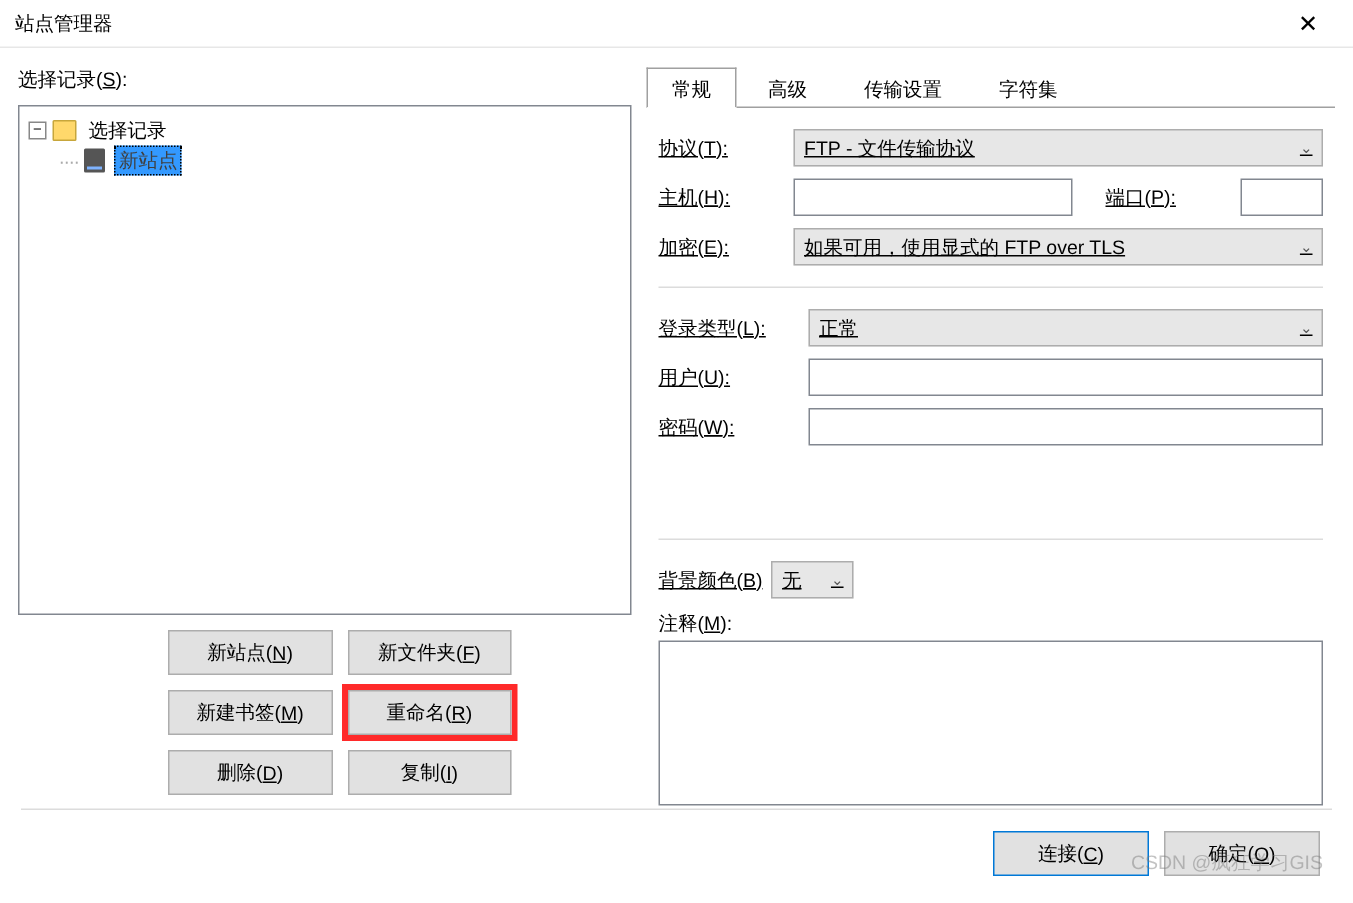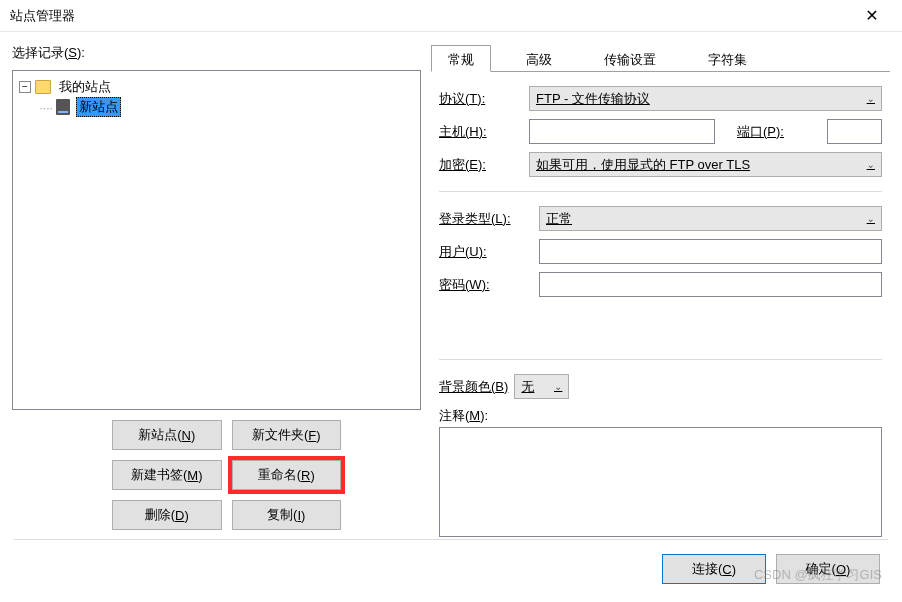--- a/index.html
+++ b/index.html
@@ -12,27 +12,27 @@
     .left-label { margin-bottom: 8px; }
     .tree-box { border: 1px solid #828790; background: #fff; flex: 1; padding: 6px; overflow: auto; }
     .tree-row { display: flex; align-items: center; height: 20px; gap: 2px; white-space: nowrap; }
     .tree-children { padding-left: 20px; }
     .expander { width: 12px; height: 12px; border: 1px solid #888; display: flex; align-items: center; justify-content: center; font-size: 10px; line-height: 1; cursor: pointer; margin-right: 2px; }
     .dotted-line { color: #aaa; letter-spacing: -1px; margin-right: 2px; }
     .folder-icon { width: 16px; height: 14px; background: #ffd86b; border: 1px solid #c7a63b; border-radius: 1px; margin-right: 4px; display: inline-block; }
     .server-icon { width: 14px; height: 16px; background: #555; border-radius: 1px; margin-right: 4px; display: inline-block; position: relative; }
     .server-icon::after { content: ''; position: absolute; left: 2px; right: 2px; bottom: 2px; height: 2px; background: #7fb3ff; }
     .node-label { padding: 0 2px; }
-    .node-label.selected { background: #3399ff; color: #000000; border: 1px dotted #000; }
+    .node-label.selected { background: #3399ff; color: #404040; border: 1px dotted #000; }
     .btn-grid { margin-top: 10px; padding: 0 80px 0 100px; display: grid; grid-template-columns: 1fr 1fr; gap: 10px; }
     .btn { height: 30px; background: #e1e1e1; border: 1px solid #adadad; cursor: pointer; display: flex; align-items: center; justify-content: center; }
     .rename-highlight { border: 4px solid #ff2a2a; box-sizing: content-box; margin: -4px; }
     .right { flex: 1; display: flex; flex-direction: column; }
     .tabs { display: flex; height: 28px; border-bottom: 1px solid #a0a0a0; }
-    .tab { padding: 5px 16px; border: 1px solid transparent; border-bottom: none; cursor: pointer; margin-right: 18px; position: relative; top: 1px; }
+    .tab { padding: 5px 16px; border: 1px solid transparent; border-bottom: none; cursor: pointer; margin-right: 4px; position: relative; top: 1px; }
     .tab.active { background: #fff; border-color: #a0a0a0; border-bottom: 1px solid #fff; }
     .form { padding: 14px 8px 0 8px; display: flex; flex-direction: column; gap: 8px; }
     .row { display: flex; align-items: center; gap: 10px; text-decoration: underline; }
     .row > label { width: 80px; flex-shrink: 0; }
     .row.login > label { width: 90px; }
     .select { flex: 1; height: 25px; background: #e7e7e7; border: 1px solid #adadad; padding: 0 6px; display: flex; align-items: center; justify-content: space-between; cursor: pointer; }
     .chev { font-size: 10px; color: #555; }
     .text-input { flex: 1; height: 25px; border: 1px solid #828790; background: #fff; padding: 0 4px; }
     .port-label { margin-left: 12px; }
     .port-input { width: 55px; height: 25px; border: 1px solid #828790; background: #fff; padding: 0 4px; }
@@ -57,21 +57,21 @@
 
 <div class="body">
   <div class="left">
     <div class="left-label">
       <span>选择记录(</span><span class="u">S</span><span>):</span>
     </div>
     <div class="tree-box">
       <div class="tree-row">
         <span class="expander">−</span>
         <span class="folder-icon"></span>
-        <span class="node-label">我的站点</span>
+        <span class="node-label">选择记录</span>
       </div>
       <div class="tree-children">
         <div class="tree-row">
           <span class="dotted-line">····</span>
           <span class="server-icon"></span>
           <span class="node-label selected">新站点</span>
         </div>
       </div>
     </div>
     <div class="btn-grid">

